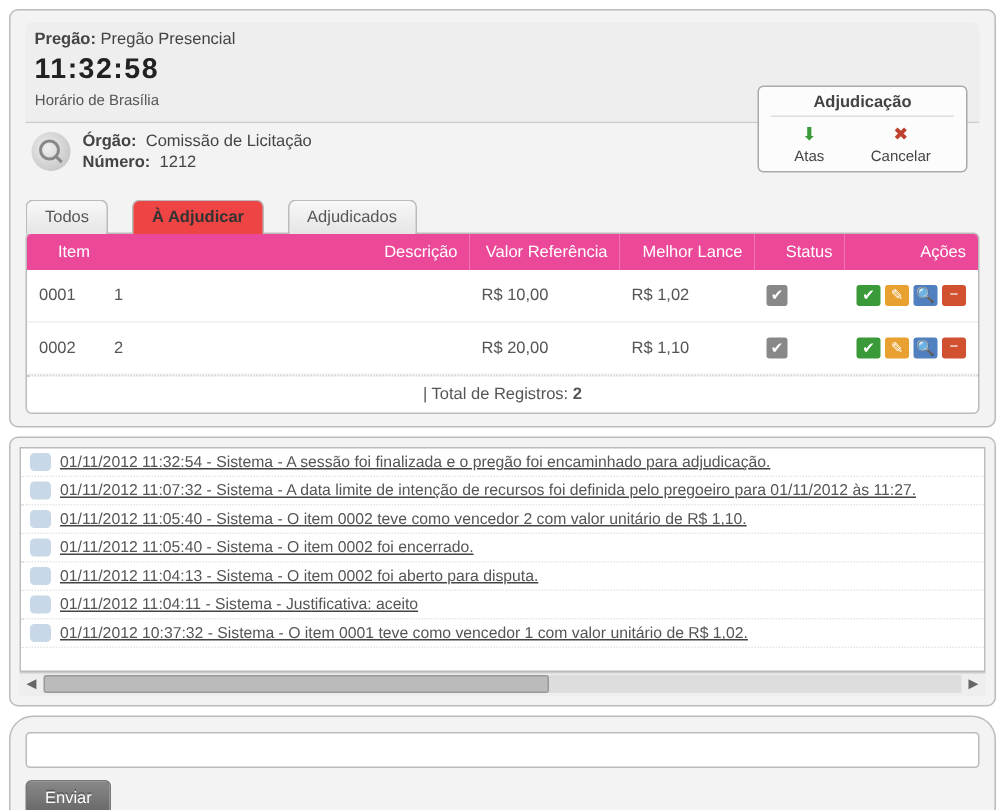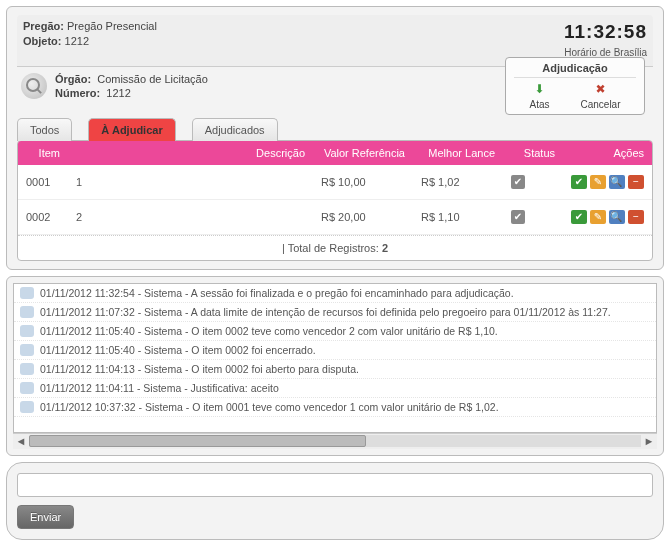--- a/index.html
+++ b/index.html
@@ -1,18 +1,18 @@
 <!DOCTYPE html>
 <html><head>
 <meta charset="utf-8">
 <style>
   * { box-sizing: border-box; font-family: Arial, sans-serif; }
   body { margin: 0; padding: 6px; background: #fff; font-size: 11px; color: #444; }
   .main-card { border: 1px solid #bbb; border-radius: 6px; background: #f3f3f3; padding: 8px 10px; margin-bottom: 6px; }
-  .header-bar { display: flex; justify-content: space-between; align-items: flex-start; border-bottom: 1px solid #ccc; padding: 4px 6px 6px; margin-bottom: 6px; background: #eee; border-radius: 4px 4px 0 0; }
+  .header-bar { display: flex; justify-content: space-between; align-items: flex-start; border-bottom: 1px solid #ccc; padding: 4px 6px 6px; margin-bottom: 6px; background: #eee; border-radius: 4px 4px 0 0; flex-direction: column; }
   .header-left div, .header-right div { line-height: 1.4; }
   .header-right { text-align: right; }
   .clock { font-size: 19px; font-weight: bold; letter-spacing: 1px; color: #222; }
   .clock-sub { font-size: 10px; color: #555; }
   .label-b { font-weight: bold; }
   .info-row { display: flex; align-items: flex-start; gap: 8px; margin: 4px 0 10px 4px; }
   .search-icon { width: 26px; height: 26px; border-radius: 50%; background: radial-gradient(circle at 40% 40%, #eee, #bbb); position: relative; flex-shrink: 0; }
   .search-icon::before { content: ""; position: absolute; width: 10px; height: 10px; border: 2px solid #888; border-radius: 50%; top: 5px; left: 5px; }
   .search-icon::after { content: ""; position: absolute; width: 6px; height: 2px; background: #888; transform: rotate(45deg); top: 17px; left: 15px; }
   .actions-box { border: 1px solid #aaa; border-radius: 4px; padding: 4px 8px; background: #fcfcfc; min-width: 140px; text-align: center; position: absolute; right: 18px; top: 50px; }
@@ -29,21 +29,21 @@
   tbody td { padding: 10px 8px; border-bottom: 1px solid #eee; font-size: 11px; color: #555; vertical-align: middle; }
   .row-actions { display: flex; gap: 3px; }
   .ia { width: 16px; height: 14px; border-radius: 2px; display: flex; align-items: center; justify-content: center; font-size: 10px; color: #fff; cursor: pointer; }
   .ia.green { background: #3a9a3a; }
   .ia.orange { background: #e8a030; }
   .ia.blue { background: #5080c0; color:#fff; }
   .ia.red { background: #d05030; }
   .chk { width:14px; height:14px; background:#888; border-radius:2px; display:inline-flex; align-items:center; justify-content:center; color:#fff; font-size:10px; }
   .table-footer { text-align: center; padding: 6px 10px; font-size: 11px; color: #555; border-top: 1px dotted #ccc; }
   .log-card { border: 1px solid #bbb; border-radius: 6px; background: #f3f3f3; padding: 6px; margin-bottom: 6px; }
-  .log-box { border: 1px solid #bbb; background: #fff; height: 150px; overflow-y: scroll; position: relative; }
+  .log-box { border: 1px solid #bbb; background: #fff; height: 150px; overflow-y: scroll; position: relative; text-decoration: underline; }
   .log-line { display: flex; align-items: center; gap: 6px; padding: 3px 6px; border-bottom: 1px dotted #e5e5e5; font-size: 10.5px; color: #555; }
   .bubble { width: 14px; height: 12px; background: #c8d8e8; border-radius: 3px; position: relative; flex-shrink: 0; }
   .bubble::after { content:""; position:absolute; bottom:-3px; left:3px; border:3px solid transparent; border-top-color:#c8d8e8; }
   .hscroll { height: 16px; background: #eee; border-top: 1px solid #ccc; display:flex; align-items:center; }
   .hscroll .arrow { width:16px; text-align:center; color:#666; }
   .hscroll .track { flex:1; height:12px; background:#ddd; position:relative; }
   .hscroll .thumb { position:absolute; left:0; top:0; bottom:0; width:55%; background:#bbb; border:1px solid #999; border-radius:2px; }
   .msg-card { border:1px solid #bbb; border-radius:16px; background:#f3f3f3; padding:10px; margin-bottom:6px; }
   .msg-input { width:100%; height:24px; border:1px solid #bbb; border-radius:3px; background:#fff; margin-bottom:8px; padding:0 6px; }
   .btn { border:1px solid #777; border-radius:4px; background:linear-gradient(#888,#666); color:#fff; padding:5px 12px; font-size:11px; cursor:pointer; text-shadow:0 -1px 0 rgba(0,0,0,.3); }
@@ -52,21 +52,20 @@
   .rel { position: relative; }
 </style>
 </head>
 <body>
 
 <div class="main-card rel">
 
   <div class="header-bar">
     <div class="header-left">
       <div><span class="label-b">Pregão:</span> <span>Pregão Presencial</span></div>
-      <div><span class="label-b">Objeto:</span> <span>1212</span></div>
     </div>
     <div class="header-right">
       <div class="clock">11:32:58</div>
       <div class="clock-sub">Horário de Brasília</div>
     </div>
   </div>
 
   <div class="info-row">
     <div class="search-icon"></div>
     <div class="info-block">

